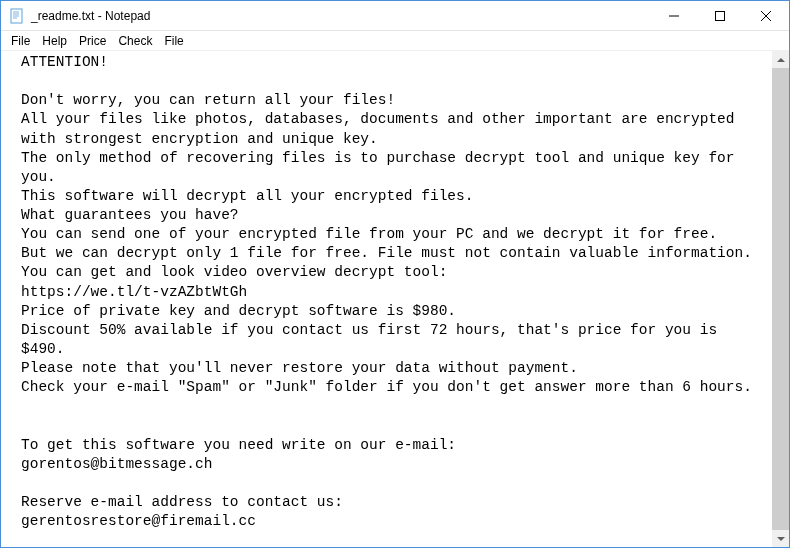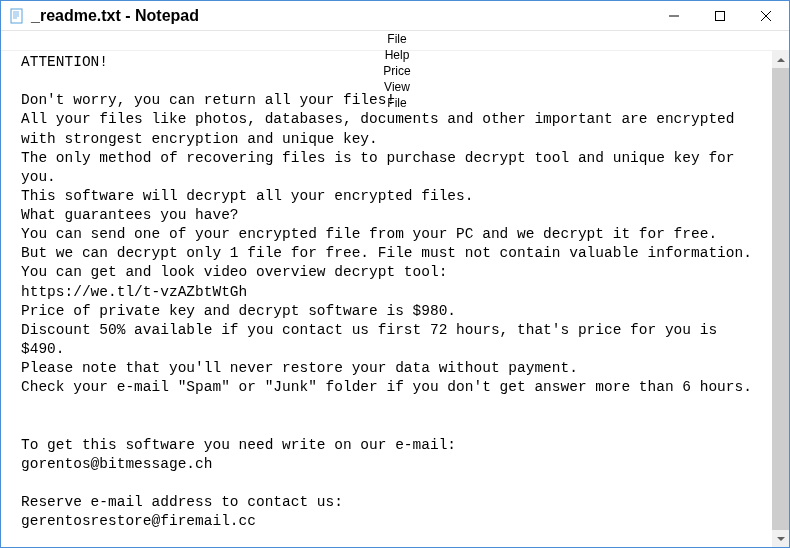--- a/index.html
+++ b/index.html
@@ -34,23 +34,22 @@
       height: 16px;
       display: flex;
       align-items: center;
       justify-content: center;
     }
     .notepad-icon svg {
       width: 14px;
       height: 16px;
     }
     .title-text {
-      font-size: 16px;
+      font-size: 12px;
       color: #000;
-      font-weight: bold;
     }
     .window-controls {
       display: flex;
       height: 100%;
     }
     .win-btn {
       width: 46px;
       height: 100%;
       display: flex;
       align-items: center;
@@ -62,21 +61,20 @@
       width: 10px;
       height: 10px;
     }
     .menubar {
       height: 20px;
       display: flex;
       align-items: center;
       padding-left: 4px;
       font-size: 12px;
       border-bottom: 1px solid #f0f0f0;
-      flex-direction: column;
     }
     .menu-item {
       padding: 1px 6px;
       color: #000;
     }
     .text-area {
       padding: 2px 20px;
       font-family: Consolas, "Courier New", monospace;
       font-size: 14.5px;
       line-height: 1.32;
@@ -147,21 +145,21 @@
           <line x1="10" y1="0" x2="0" y2="10" stroke="#000" stroke-width="1"></line>
         </svg>
     </div>
   </div>
 </div>
 
 <div class="menubar">
   <span class="menu-item">File</span>
   <span class="menu-item">Help</span>
   <span class="menu-item">Price</span>
-  <span class="menu-item">View</span>
+  <span class="menu-item">Check</span>
   <span class="menu-item">File</span>
 </div>
 
 <div class="text-area">ATTENTION!
 
 Don't worry, you can return all your files!
 All your files like photos, databases, documents and other important are encrypted with strongest encryption and unique key.
 The only method of recovering files is to purchase decrypt tool and unique key for you.
 This software will decrypt all your encrypted files.
 What guarantees you have?

